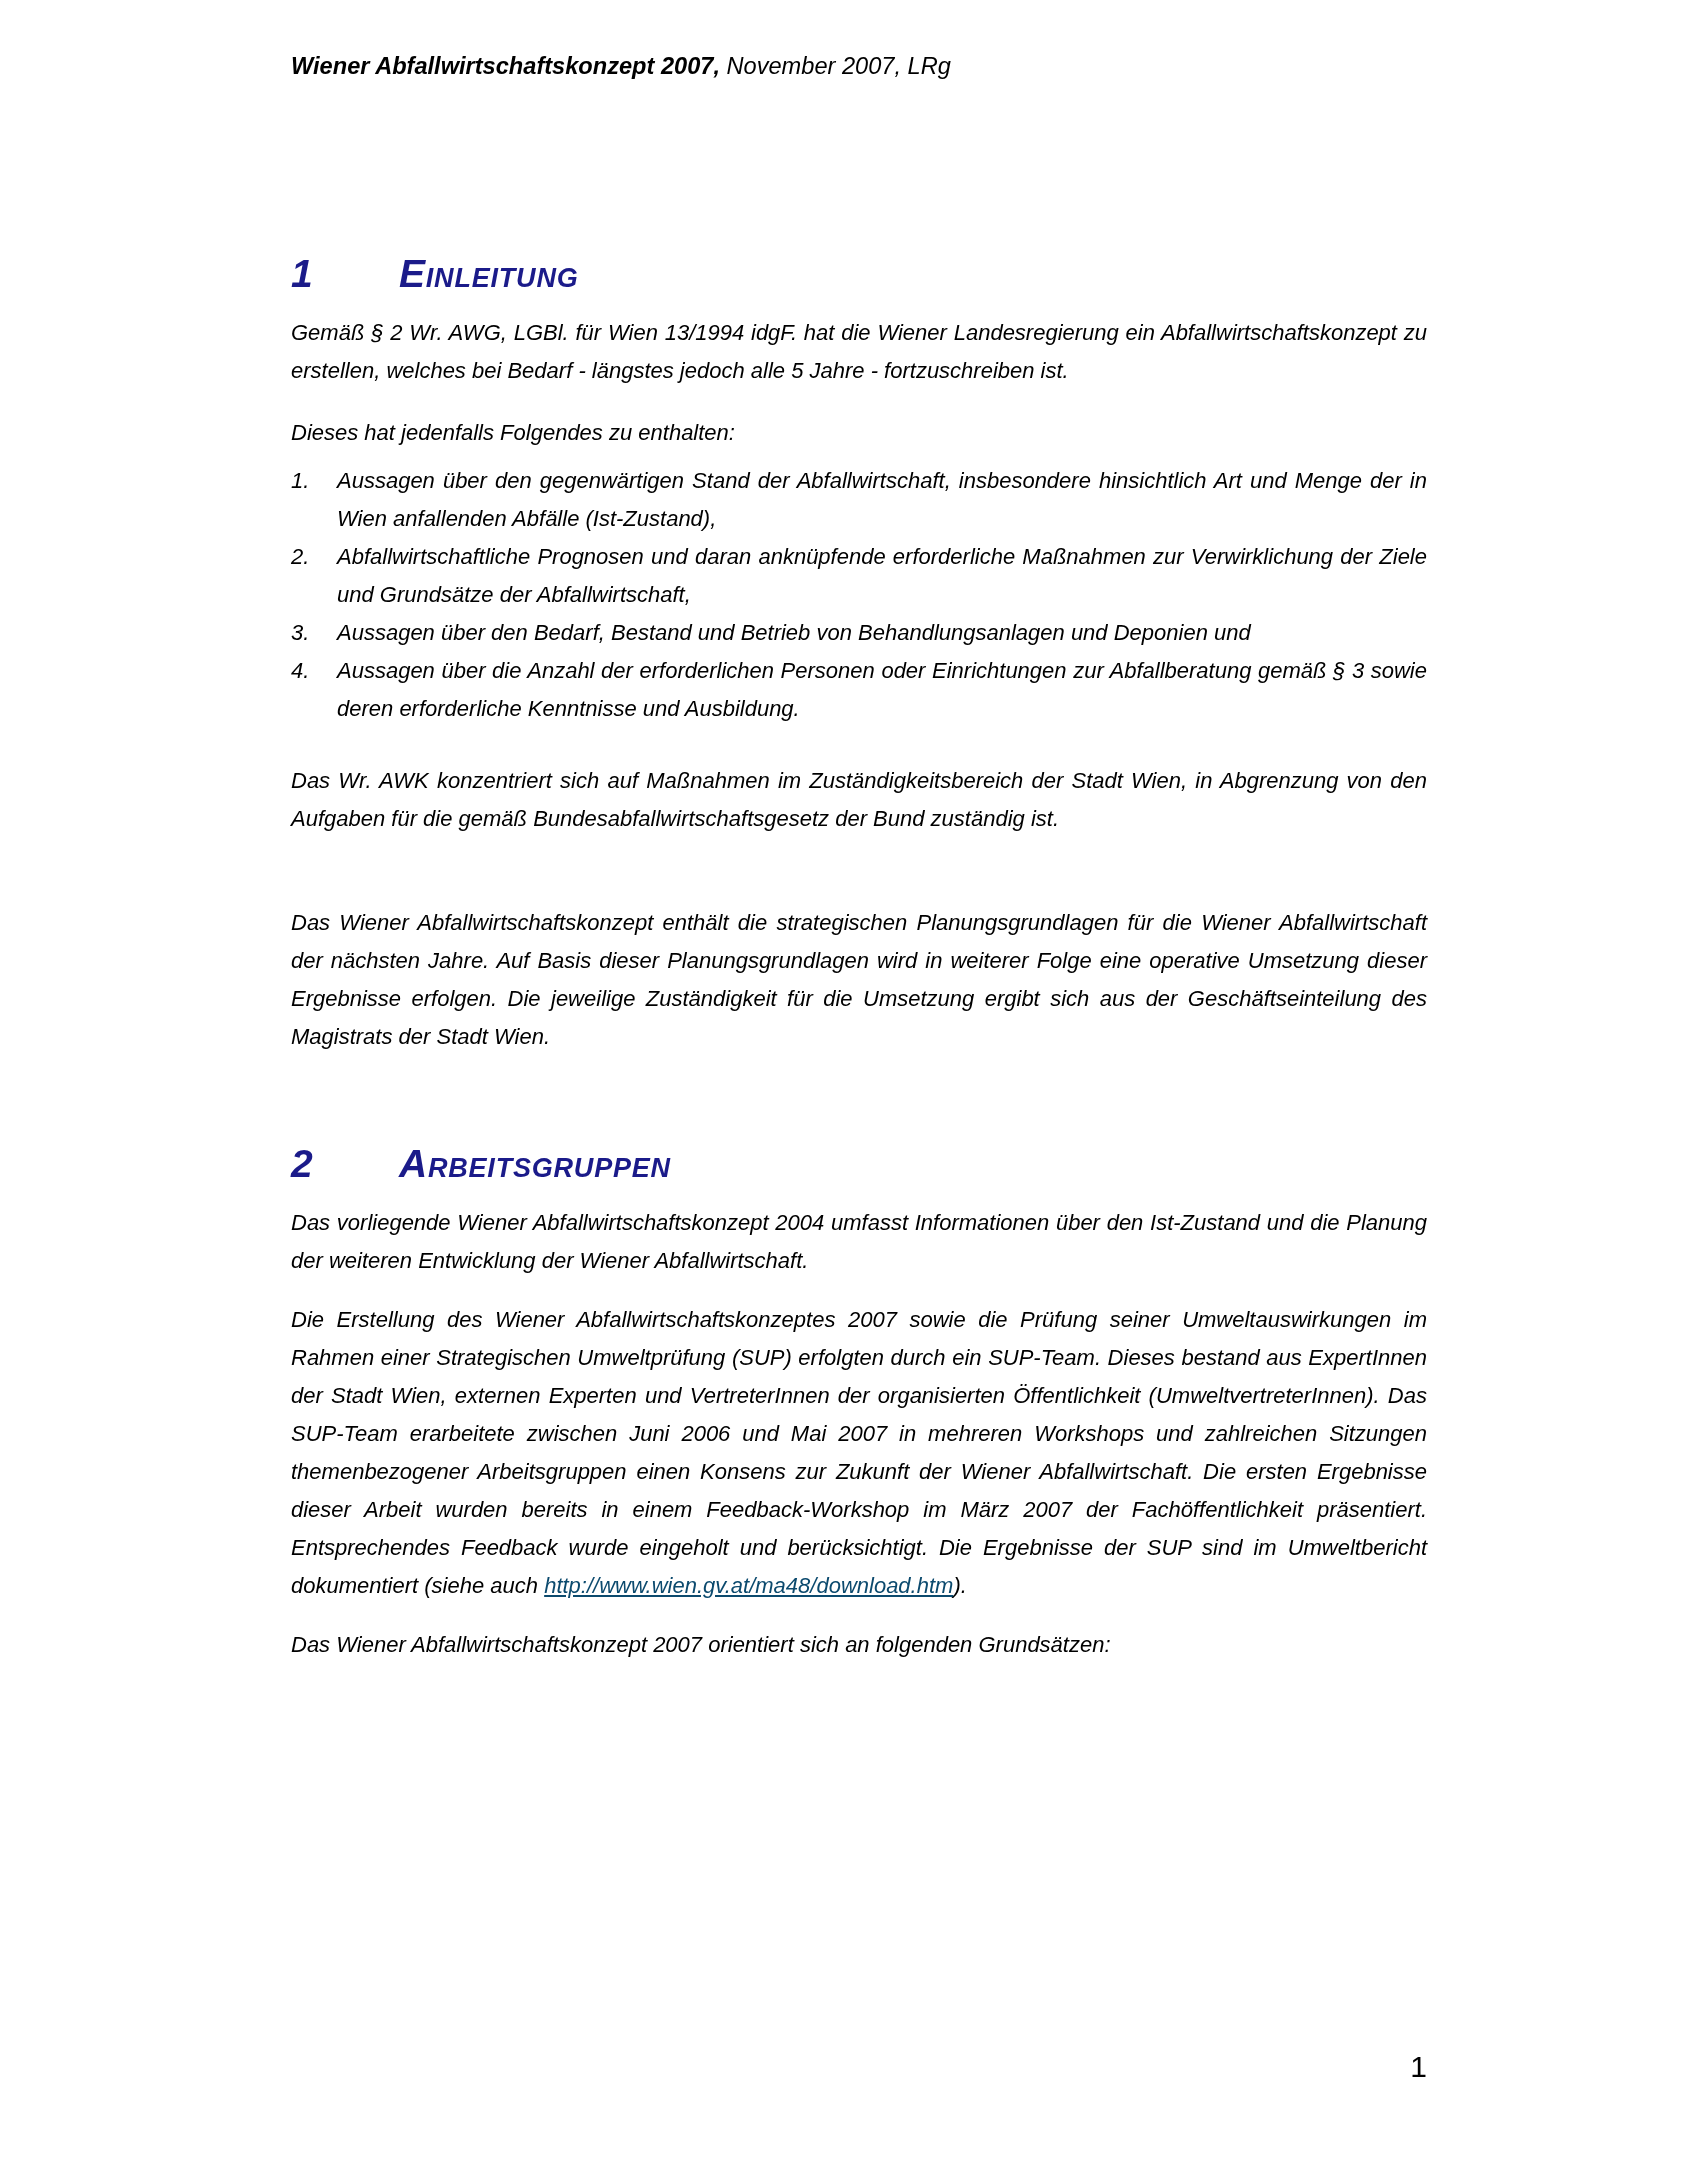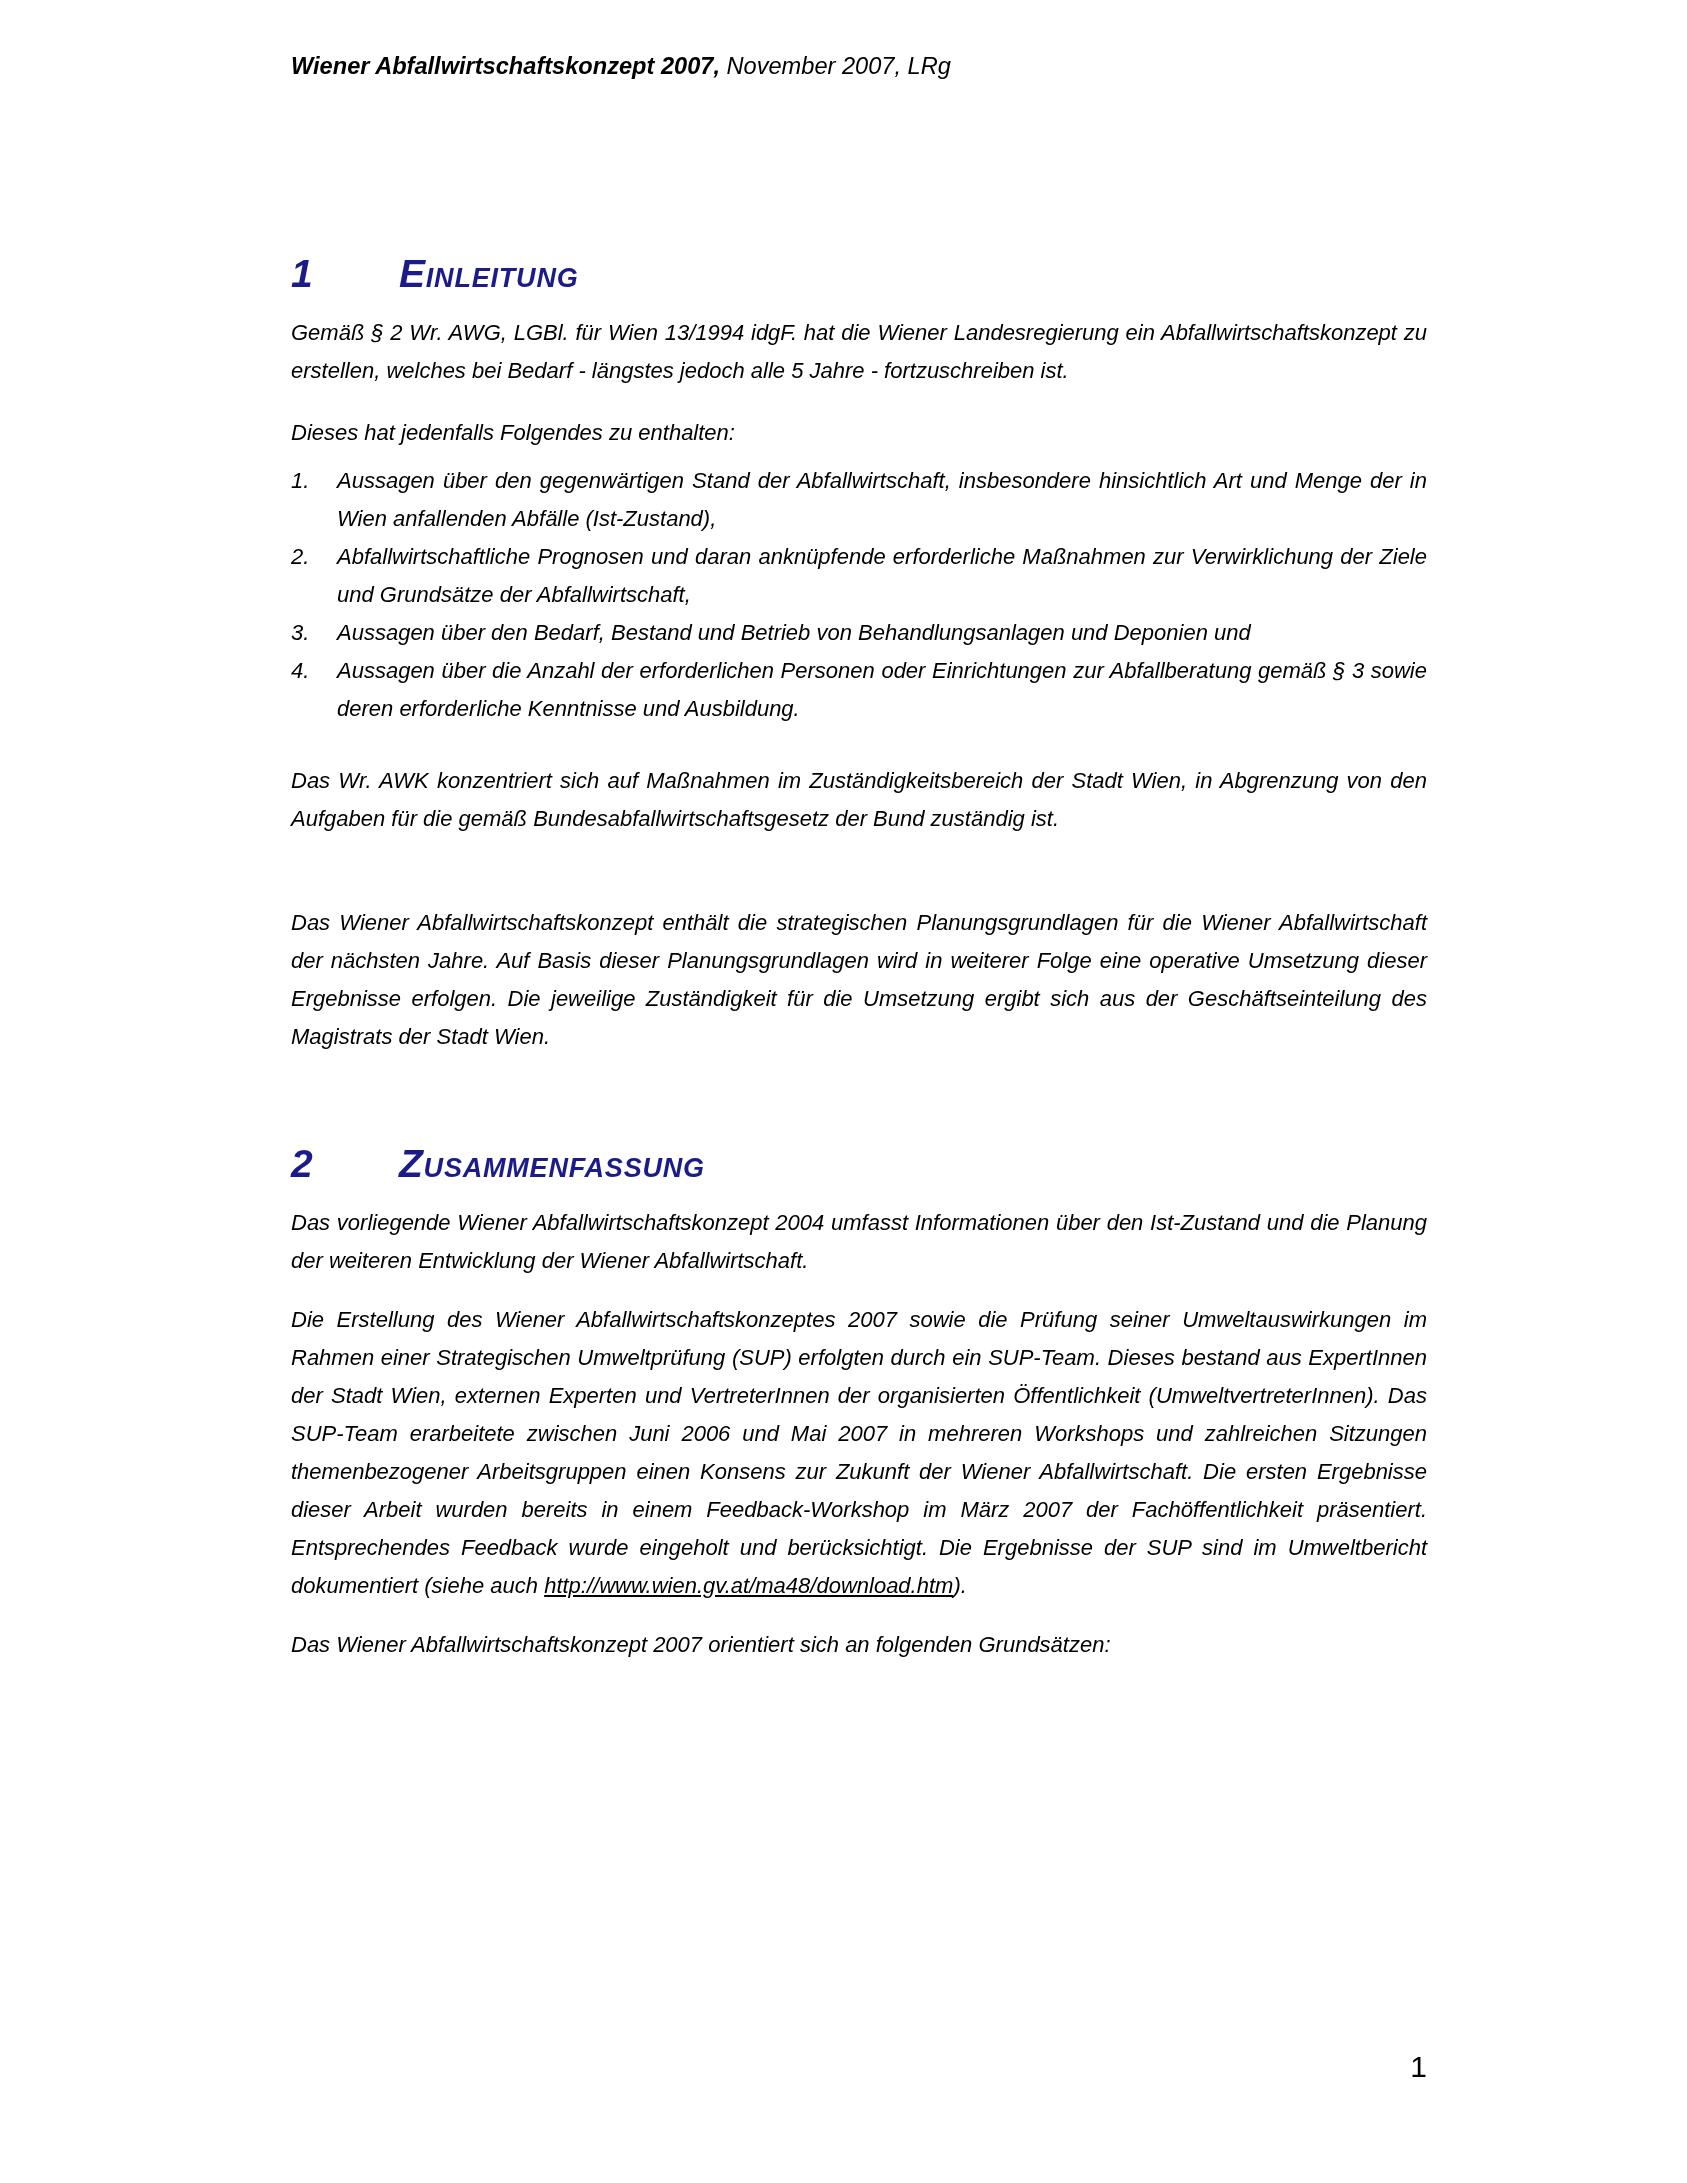--- a/index.html
+++ b/index.html
@@ -63,21 +63,21 @@
   .list-row .li-num {
     flex: 0 0 46px;
     width: 46px;
     text-align: left;
   }
   .list-row .li-text { flex: 1 1 auto; }
   .p-block { margin-top: 34px; }
   .p-block-lg { margin-top: 66px; }
   .p-follow { margin-top: 21px; }
   a.doc-link {
-    color: #000000;
+    color: #0c4a6e;
     text-decoration: underline;
   }
   .page-number {
     position: absolute;
     top: 2048px;
     left: 291px;
     width: 1136px;
     text-align: right;
     font-size: 30px;
     line-height: 38px;
@@ -120,21 +120,21 @@
         <span class="li-text">Aussagen über die Anzahl der erforderlichen Personen oder Einrichtungen zur Abfallberatung gemäß § 3 sowie deren erforderliche Kenntnisse und Ausbildung.</span>
       </div>
     </div>
 
     <p class="body-text p-block">Das Wr. AWK konzentriert sich auf Maßnahmen im Zuständigkeitsbereich der Stadt Wien, in Abgrenzung von den Aufgaben für die gemäß Bundesabfallwirtschaftsgesetz der Bund zuständig ist.</p>
 
     <p class="body-text p-block-lg">Das Wiener Abfallwirtschaftskonzept enthält die strategischen Planungsgrundlagen für die Wiener Abfallwirtschaft der nächsten Jahre. Auf Basis dieser Planungsgrundlagen wird in weiterer Folge eine operative Umsetzung dieser Ergebnisse erfolgen. Die jeweilige Zuständigkeit für die Umsetzung ergibt sich aus der Geschäftseinteilung des Magistrats der Stadt Wien.</p>
 
     <div class="section-heading h2">
       <span class="sec-num">2</span>
-      <span class="sec-title">Zusammenfassung</span>
+      <span class="sec-title">Arbeitsgruppen</span>
     </div>
 
     <p class="body-text p-after-heading">Das vorliegende Wiener Abfallwirtschaftskonzept 2004 umfasst Informationen über den Ist-Zustand und die Planung der weiteren Entwicklung der Wiener Abfallwirtschaft.</p>
 
     <p class="body-text p-follow">
       <span>Die Erstellung des Wiener Abfallwirtschaftskonzeptes 2007 sowie die Prüfung seiner Umweltauswirkungen im Rahmen einer Strategischen Umweltprüfung (SUP) erfolgten durch ein SUP-Team. Dieses bestand aus ExpertInnen der Stadt Wien, externen Experten und VertreterInnen der organisierten Öffentlichkeit (UmweltvertreterInnen). Das SUP-Team erarbeitete zwischen Juni 2006 und Mai 2007 in mehreren Workshops und zahlreichen Sitzungen themenbezogener Arbeitsgruppen einen Konsens zur Zukunft der Wiener Abfallwirtschaft. Die ersten Ergebnisse dieser Arbeit wurden bereits in einem Feedback-Workshop im März 2007 der Fachöffentlichkeit präsentiert. Entsprechendes Feedback wurde eingeholt und berücksichtigt. Die Ergebnisse der SUP sind im Umweltbericht dokumentiert (siehe auch </span><a class="doc-link" href="#" title="http://www.wien.gv.at/ma48/download.htm">http://www.wien.gv.at/ma48/download.htm</a><span>).</span>
     </p>
 
     <p class="body-text p-follow">Das Wiener Abfallwirtschaftskonzept 2007 orientiert sich an folgenden Grundsätzen:</p>
 

